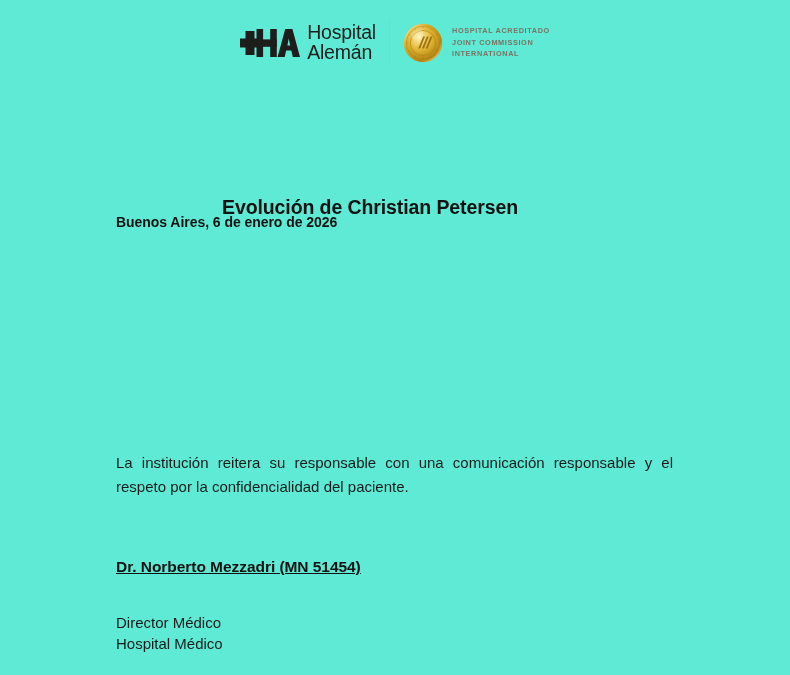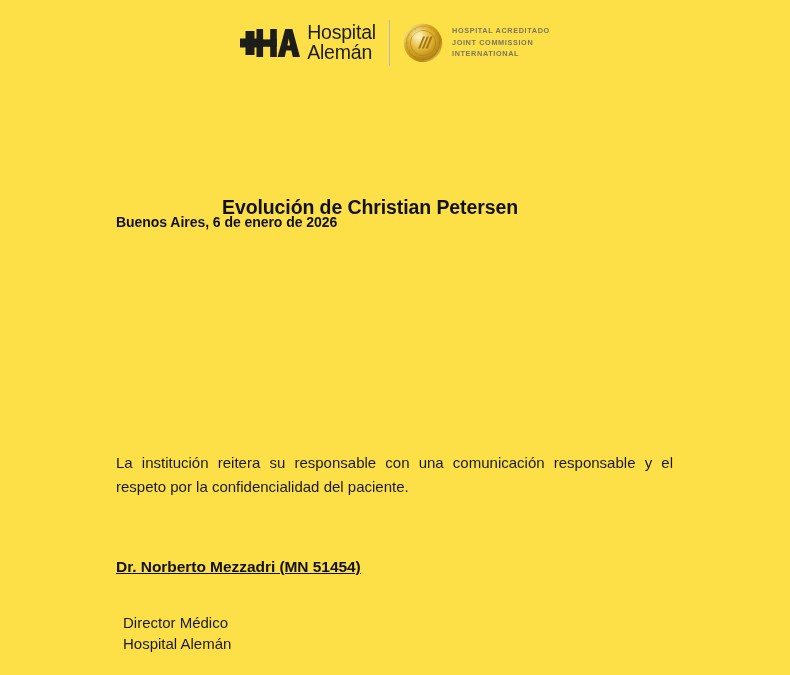--- a/index.html
+++ b/index.html
@@ -16,21 +16,21 @@
     color: #1a1a1a;
     -webkit-font-smoothing: antialiased;
     overflow: hidden;
   }
 
   
   .page {
     position: relative;
     width: 790px;
     height: 675px;
-    background: #fde047;
+    background: #5eead4;
   }
 
   
   .letterhead {
     position: absolute;
     top: 16px;
     left: 0;
     width: 790px;
     height: 54px;
     display: flex;
@@ -162,21 +162,20 @@
   }
 
   .sign-role {
     position: absolute;
     top: 612px;
     left: 116px;
     font-size: 15px;
     font-weight: 400;
     line-height: 21px;
     color: #1a1a1a;
-    margin-left: 7px;
   }
   .sign-role div { white-space: nowrap; }
 </style>
 </head>
 <body>
 
 <div class="page">
 
   <div class="letterhead">
     <div class="letterhead-inner">
@@ -267,16 +266,16 @@
 
   <div class="date-line">Buenos Aires, 6 de enero de 2026</div>
 
 
   <p class="para para-2">La institución reitera su responsable con una comunicación responsable y el respeto por la confidencialidad del paciente.</p>
 
   <div class="sign-name">Dr. Norberto Mezzadri (MN 51454)</div>
 
   <div class="sign-role">
     <div>Director Médico</div>
-    <div>Hospital Alemán</div>
+    <div>Hospital Médico</div>
   </div>
 
 </div>
 
 </body></html>

